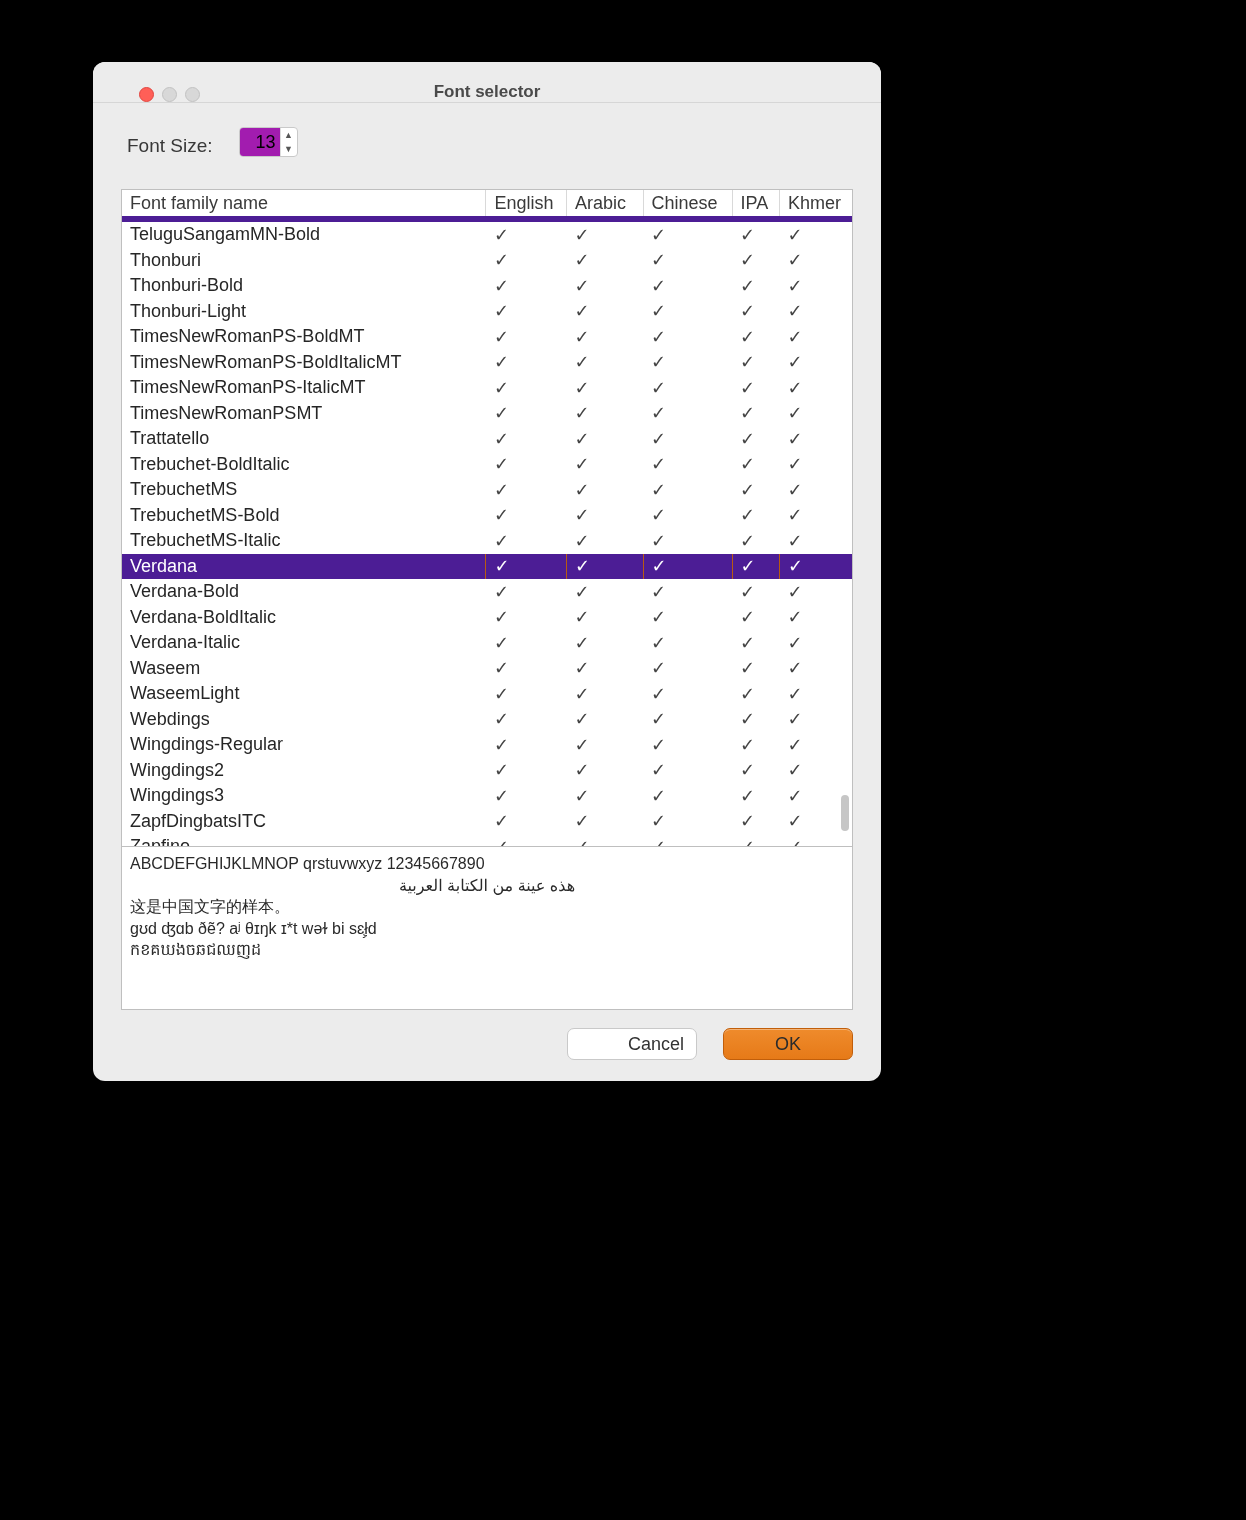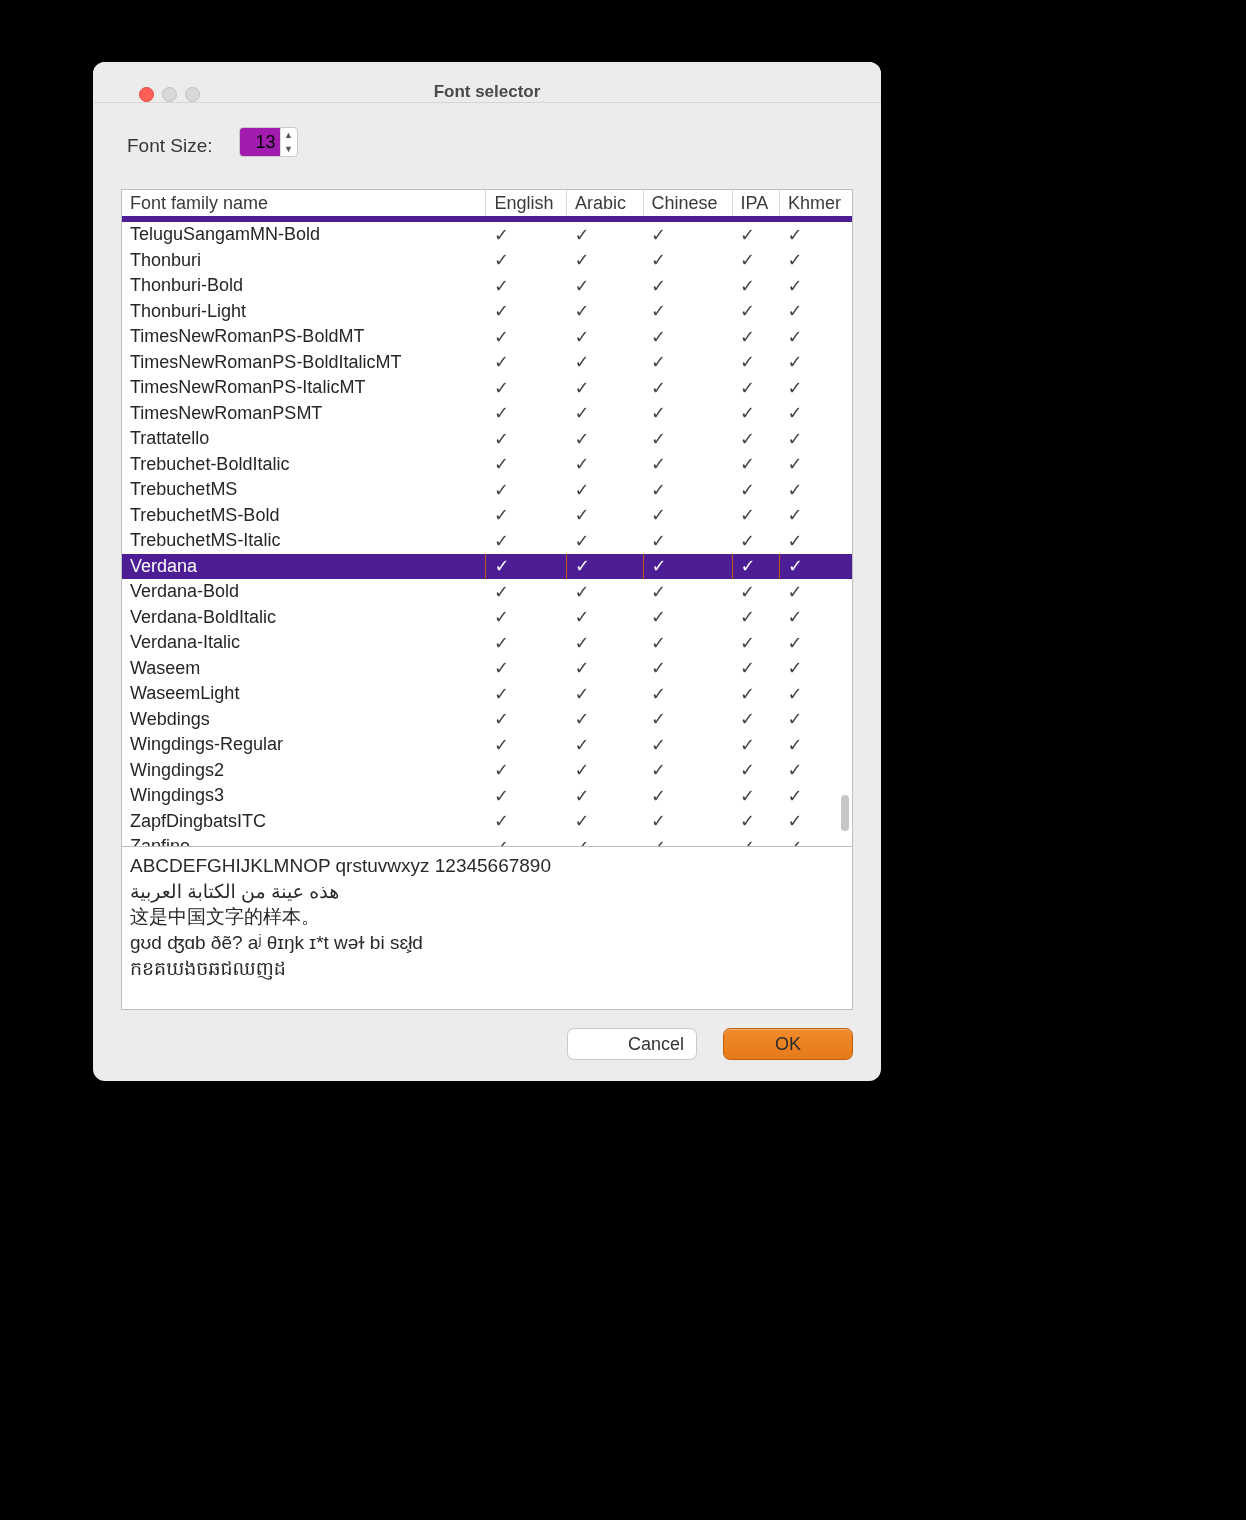--- a/index.html
+++ b/index.html
@@ -153,21 +153,21 @@
     height: 36px;
     background: #c6c6c6;
     border-radius: 4px;
   }
   .preview-area {
     background: #fff;
     border: 1px solid #bfbfbf;
     border-top: none;
     height: 150px;
     padding: 6px 8px;
-    font-size: 19px;
+    font-size: 16px;
     line-height: 1.35;
     color: #2a2a2a;
   }
   .button-row {
     display: flex;
     justify-content: flex-end;
     gap: 26px;
     padding: 18px 28px 0 0;
   }
   .btn {
@@ -443,21 +443,21 @@
               <td><span class="check">✓</span></td>
               <td><span class="check">✓</span></td>
             </tr>
           </tbody>
       </table>
       <div class="scroll-thumb"></div>
     </div>
 
     <div class="preview-area">
       <div>ABCDEFGHIJKLMNOP qrstuvwxyz 12345667890</div>
-      <div dir="rtl" style="text-align:left">هذه عينة من الكتابة العربية</div>
+      <div dir="rtl" style="text-align:center">هذه عينة من الكتابة العربية</div>
       <div>这是中国文字的样本。</div>
       <div>ɡʊd ʤɑb ðẽ? aʲ θɪŋk ɪ*t wəɫ bi sɛ̧ł̣d</div>
       <div>កខគឃងចឆជឈញដ</div>
     </div>
 
   </div>
 
   <div class="button-row">
     <div class="btn btn-cancel">Cancel</div>
     <div class="btn btn-ok">OK</div>

